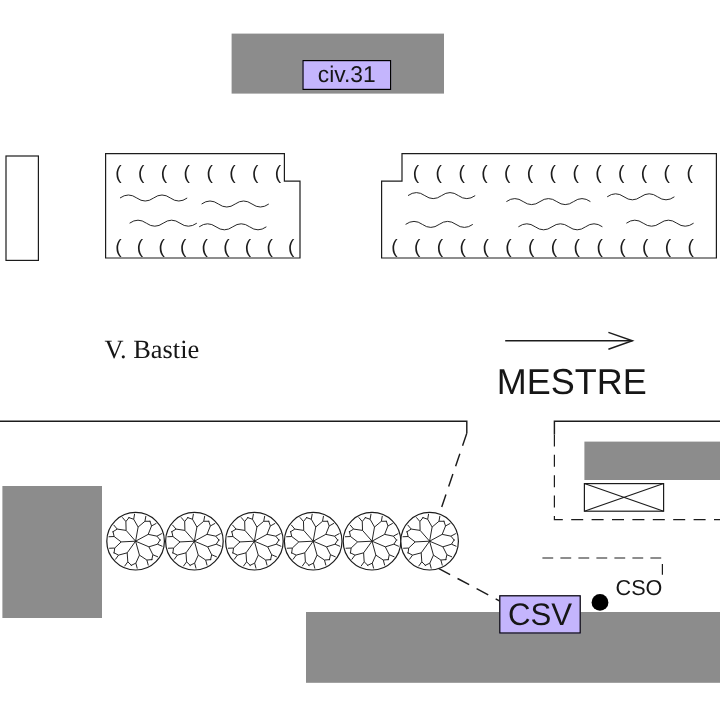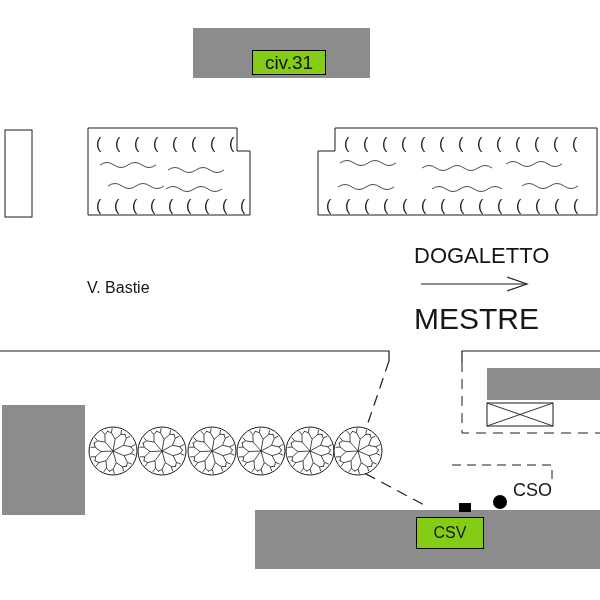--- a/index.html
+++ b/index.html
@@ -1,26 +1,26 @@
 <!DOCTYPE html>
 <html><head>
 <meta charset="utf-8">
 <style>
   html,body{margin:0;padding:0;background:#fff;}
   #canvas{position:relative;width:600px;height:600px;background:#ffffff;
           font-family:"Liberation Sans",sans-serif;overflow:hidden;}
   #plan{position:absolute;left:0;top:0;}
   .label{position:absolute;color:#161616;white-space:nowrap;line-height:1;}
-  .boxed{background:#84cc16;border:1px solid #000;display:flex;align-items:center;justify-content:center;}
+  .boxed{background:#c4b5fd;border:1px solid #000;display:flex;align-items:center;justify-content:center;}
   #civ31{left:252px;top:50px;width:72px;height:23px;font-size:19px;}
-  #street{left:87px;top:280px;font-size:16px;}
+  #street{left:87px;top:280px;font-size:22px;font-family:Liberation Serif, serif;}
   #dogaletto{left:414px;top:245px;font-size:22px;}
   #mestre{left:414px;top:304px;font-size:30px;}
   #cso{left:513px;top:481px;font-size:18px;}
-  #csv{left:416px;top:517px;width:66px;height:30px;font-size:16px;}
+  #csv{left:416px;top:496px;width:66px;height:30px;font-size:26px;}
 </style>
 </head>
 <body>
 
 <div id="canvas">
 
   <svg id="plan" width="600" height="600" viewBox="0 0 600 600">
 
     <rect x="193" y="28" width="177" height="50" fill="#8c8c8c"></rect>
     <rect x="2" y="405" width="83" height="110" fill="#8c8c8c"></rect>
@@ -137,17 +137,16 @@
           <g>
             <circle cx="358" cy="451" r="24" fill="#fff" stroke="#1c1c1c" stroke-width="1"></circle>
             <path d="M358.0 451.0L369.1 455.7M369.1 455.7L376.2 453.5M376.2 453.5L378.7 449.6M376.2 453.5L380.4 455.3M369.1 455.7L372.4 462.3M372.4 462.3L376.7 464.1M372.4 462.3L371.4 466.8M358.0 451.0L361.2 462.6M361.2 462.6L367.4 466.7M367.4 466.7L372.0 466.3M367.4 466.7L368.6 471.2M361.2 462.6L358.2 469.3M358.2 469.3L359.4 473.8M358.2 469.3L354.0 471.3M358.0 451.0L351.0 460.7M351.0 460.7L351.5 468.2M351.5 468.2L354.8 471.4M351.5 468.2L348.8 471.9M351.0 460.7L343.8 462.6M343.8 462.6L341.1 466.3M343.8 462.6L339.6 460.5M358.0 451.0L346.0 451.6M346.0 451.6L340.6 456.7M340.6 456.7L340.0 461.2M340.6 456.7L336.0 456.9M346.0 451.6L340.1 447.1M340.1 447.1L335.5 447.3M340.1 447.1L339.1 442.6M358.0 451.0L350.1 442.0M350.1 442.0L342.7 440.9M342.7 440.9L338.8 443.3M342.7 440.9L339.7 437.4M350.1 442.0L349.9 434.6M349.9 434.6L346.9 431.1M349.9 434.6L352.8 431.0M358.0 451.0L360.1 439.2M360.1 439.2L356.4 432.7M356.4 432.7L352.0 431.2M356.4 432.7L357.2 428.2M360.1 439.2L365.8 434.4M365.8 434.4L366.6 429.9M365.8 434.4L370.4 434.4M358.0 451.0L368.5 445.3M368.5 445.3L371.3 438.3M371.3 438.3L369.8 434.0M371.3 438.3L375.3 436.1M368.5 445.3L375.8 446.8M375.8 446.8L379.9 444.6M375.8 446.8L378.7 450.4" fill="none" stroke="#1c1c1c" stroke-width="0.8"></path>
           </g>
         </g>
       </g>
   </svg>
 
   <div id="civ31" class="label boxed">civ.31</div>
   <div id="street" class="label">V. Bastie</div>
-  <div id="dogaletto" class="label">DOGALETTO</div>
   <div id="mestre" class="label">MESTRE</div>
   <div id="cso" class="label">CSO</div>
   <div id="csv" class="label boxed">CSV</div>
 </div>
 
 </body></html>

